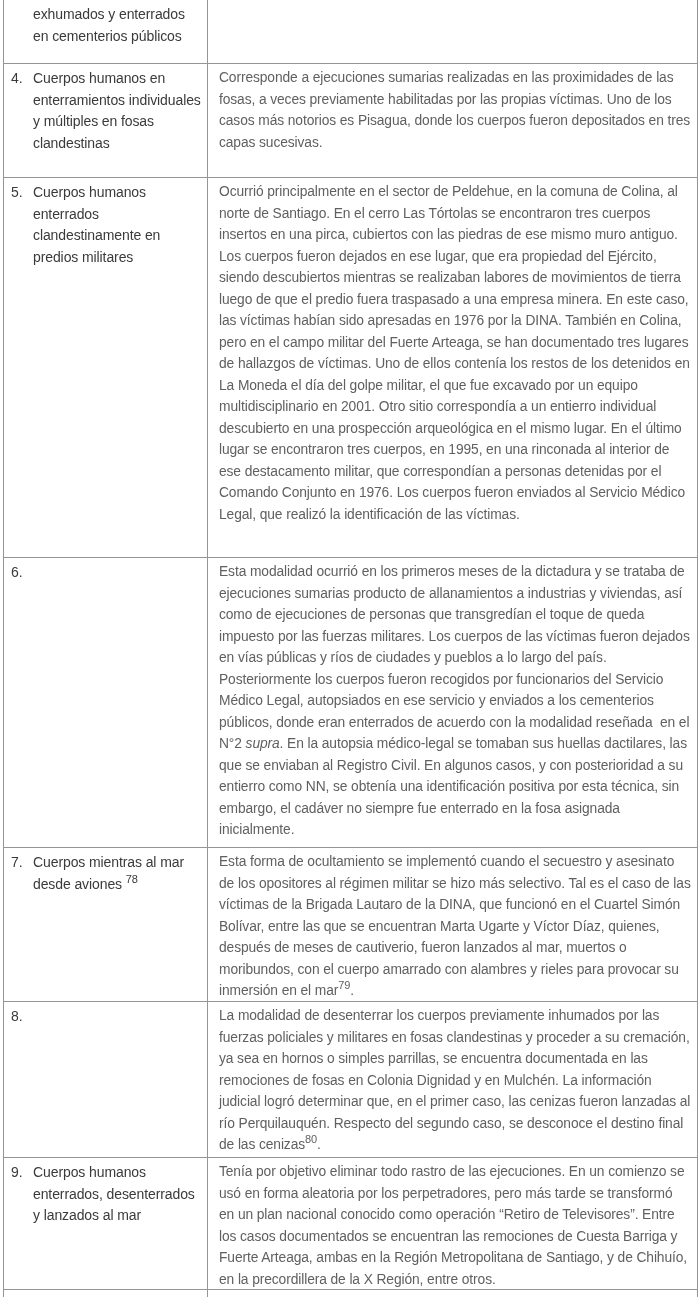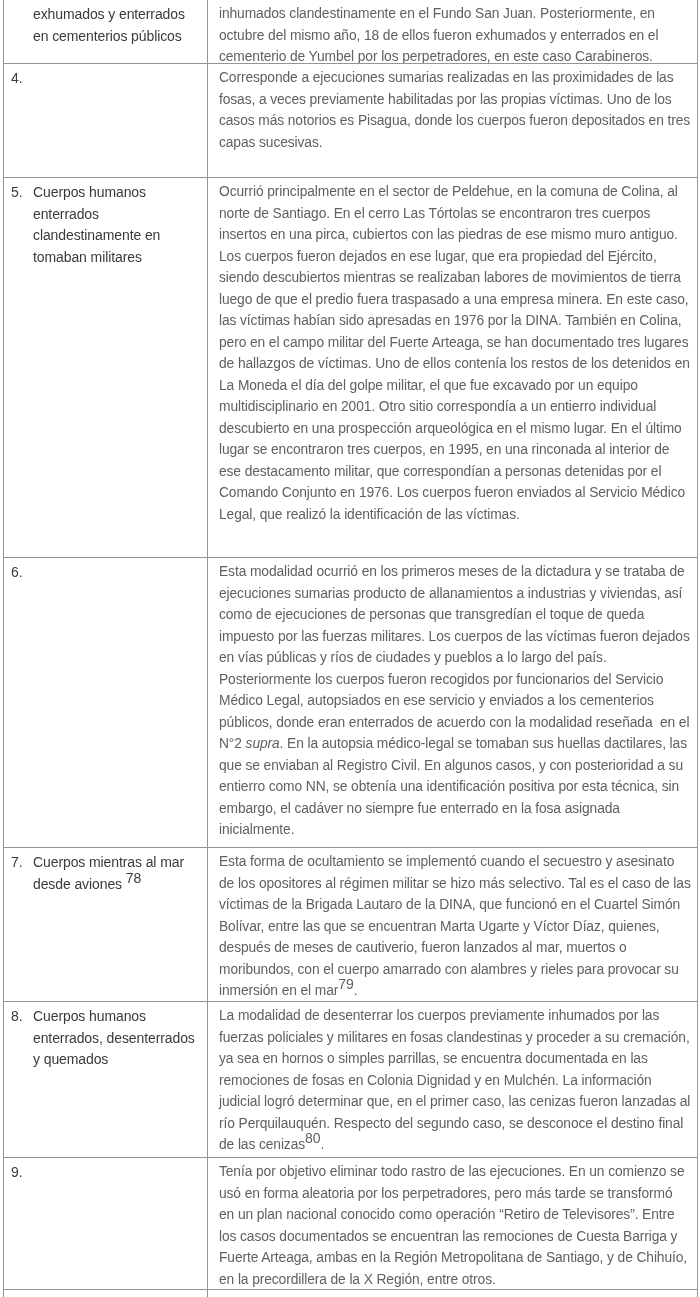--- a/index.html
+++ b/index.html
@@ -39,51 +39,49 @@
   .cl .num { width: 22px; flex: none; }
   .cl .title { flex: 1; min-width: 0; }
   .cl.cont { display: block; padding-left: 29px; }
   .cr {
     flex: 1; min-width: 0; box-sizing: border-box;
     padding: 3px 6px 0 11px;
     color: var(--text_gray, #606060);
     font-size: 13.8px; line-height: 21.5px; letter-spacing: -0.1px;
   }
   .cr p { margin: 0; }
-  sup.fn { font-size: 14px; vertical-align: super; line-height: 0; }
+  sup.fn { font-size: 11px; vertical-align: super; line-height: 0; }
   i.term { }
 </style>
 </head>
 <body>
 
 <div class="page">
   <div class="table">
 
     <div class="row h64">
       <div class="cl cont">
         <span>exhumados y enterrados en cementerios públicos</span>
       </div>
-      <div class="cr">
-        <p>inhumados clandestinamente en el Fundo San Juan. Posteriormente, en octubre del mismo año, 18 de ellos fueron exhumados y enterrados en el cementerio de Yumbel por los perpetradores, en este caso Carabineros.</p>
-      </div>
     </div>
 
     <div class="row h114">
       <div class="cl">
         <span class="num">4.</span>
+        <span class="title">Cuerpos humanos en enterramientos individuales y múltiples en fosas clandestinas</span>
       </div>
       <div class="cr">
         <p>Corresponde a ejecuciones sumarias realizadas en las proximidades de las fosas, a veces previamente habilitadas por las propias víctimas. Uno de los casos más notorios es Pisagua, donde los cuerpos fueron depositados en tres capas sucesivas.</p>
       </div>
     </div>
 
     <div class="row h380">
       <div class="cl">
         <span class="num">5.</span>
-        <span class="title">Cuerpos humanos enterrados clandestinamente en tomaban militares</span>
+        <span class="title">Cuerpos humanos enterrados clandestinamente en predios militares</span>
       </div>
       <div class="cr">
         <p>Ocurrió principalmente en el sector de Peldehue, en la comuna de Colina, al norte de Santiago. En el cerro Las Tórtolas se encontraron tres cuerpos insertos en una pirca, cubiertos con las piedras de ese mismo muro antiguo. Los cuerpos fueron dejados en ese lugar, que era propiedad del Ejército, siendo descubiertos mientras se realizaban labores de movimientos de tierra luego de que el predio fuera traspasado a una empresa minera. En este caso, las víctimas habían sido apresadas en 1976 por la DINA. También en Colina, pero en el campo militar del Fuerte Arteaga, se han documentado tres lugares de hallazgos de víctimas. Uno de ellos contenía los restos de los detenidos en La Moneda el día del golpe militar, el que fue excavado por un equipo multidisciplinario en 2001. Otro sitio correspondía a un entierro individual descubierto en una prospección arqueológica en el mismo lugar. En el último lugar se encontraron tres cuerpos, en 1995, en una rinconada al interior de ese destacamento militar, que correspondían a personas detenidas por el Comando Conjunto en 1976. Los cuerpos fueron enviados al Servicio Médico Legal, que realizó la identificación de las víctimas.</p>
       </div>
     </div>
 
     <div class="row h290">
       <div class="cl">
         <span class="num">6.</span>
       </div>
@@ -98,30 +96,30 @@
         <span class="title"><span>Cuerpos mientras al mar desde aviones </span><sup class="fn">78</sup></span>
       </div>
       <div class="cr">
         <p><span>Esta forma de ocultamiento se implementó cuando el secuestro y asesinato de los opositores al régimen militar se hizo más selectivo. Tal es el caso de las víctimas de la Brigada Lautaro de la DINA, que funcionó en el Cuartel Simón Bolívar, entre las que se encuentran Marta Ugarte y Víctor Díaz, quienes, después de meses de cautiverio, fueron lanzados al mar, muertos o moribundos, con el cuerpo amarrado con alambres y rieles para provocar su inmersión en el mar</span><sup class="fn">79</sup><span>.</span></p>
       </div>
     </div>
 
     <div class="row h156">
       <div class="cl">
         <span class="num">8.</span>
-        <span class="title">Cuerpos humanos enterrados, desenterrados y quemados</span>
       </div>
       <div class="cr">
         <p><span>La modalidad de desenterrar los cuerpos previamente inhumados por las fuerzas policiales y militares en fosas clandestinas y proceder a su cremación, ya sea en hornos o simples parrillas, se encuentra documentada en las remociones de fosas en Colonia Dignidad y en Mulchén. La información judicial logró determinar que, en el primer caso, las cenizas fueron lanzadas al río Perquilauquén. Respecto del segundo caso, se desconoce el destino final de las cenizas</span><sup class="fn">80</sup><span>.</span></p>
       </div>
     </div>
 
     <div class="row h132">
       <div class="cl">
         <span class="num">9.</span>
+        <span class="title">Cuerpos humanos enterrados, desenterrados y lanzados al mar</span>
       </div>
       <div class="cr">
         <p>Tenía por objetivo eliminar todo rastro de las ejecuciones. En un comienzo se usó en forma aleatoria por los perpetradores, pero más tarde se transformó en un plan nacional conocido como operación “Retiro de Televisores”. Entre los casos documentados se encuentran las remociones de Cuesta Barriga y Fuerte Arteaga, ambas en la Región Metropolitana de Santiago, y de Chihuío, en la precordillera de la X Región, entre otros.</p>
       </div>
     </div>
 
     <div class="row h7 last">
       <div class="cl"></div>
       <div class="cr"></div>
     </div>

